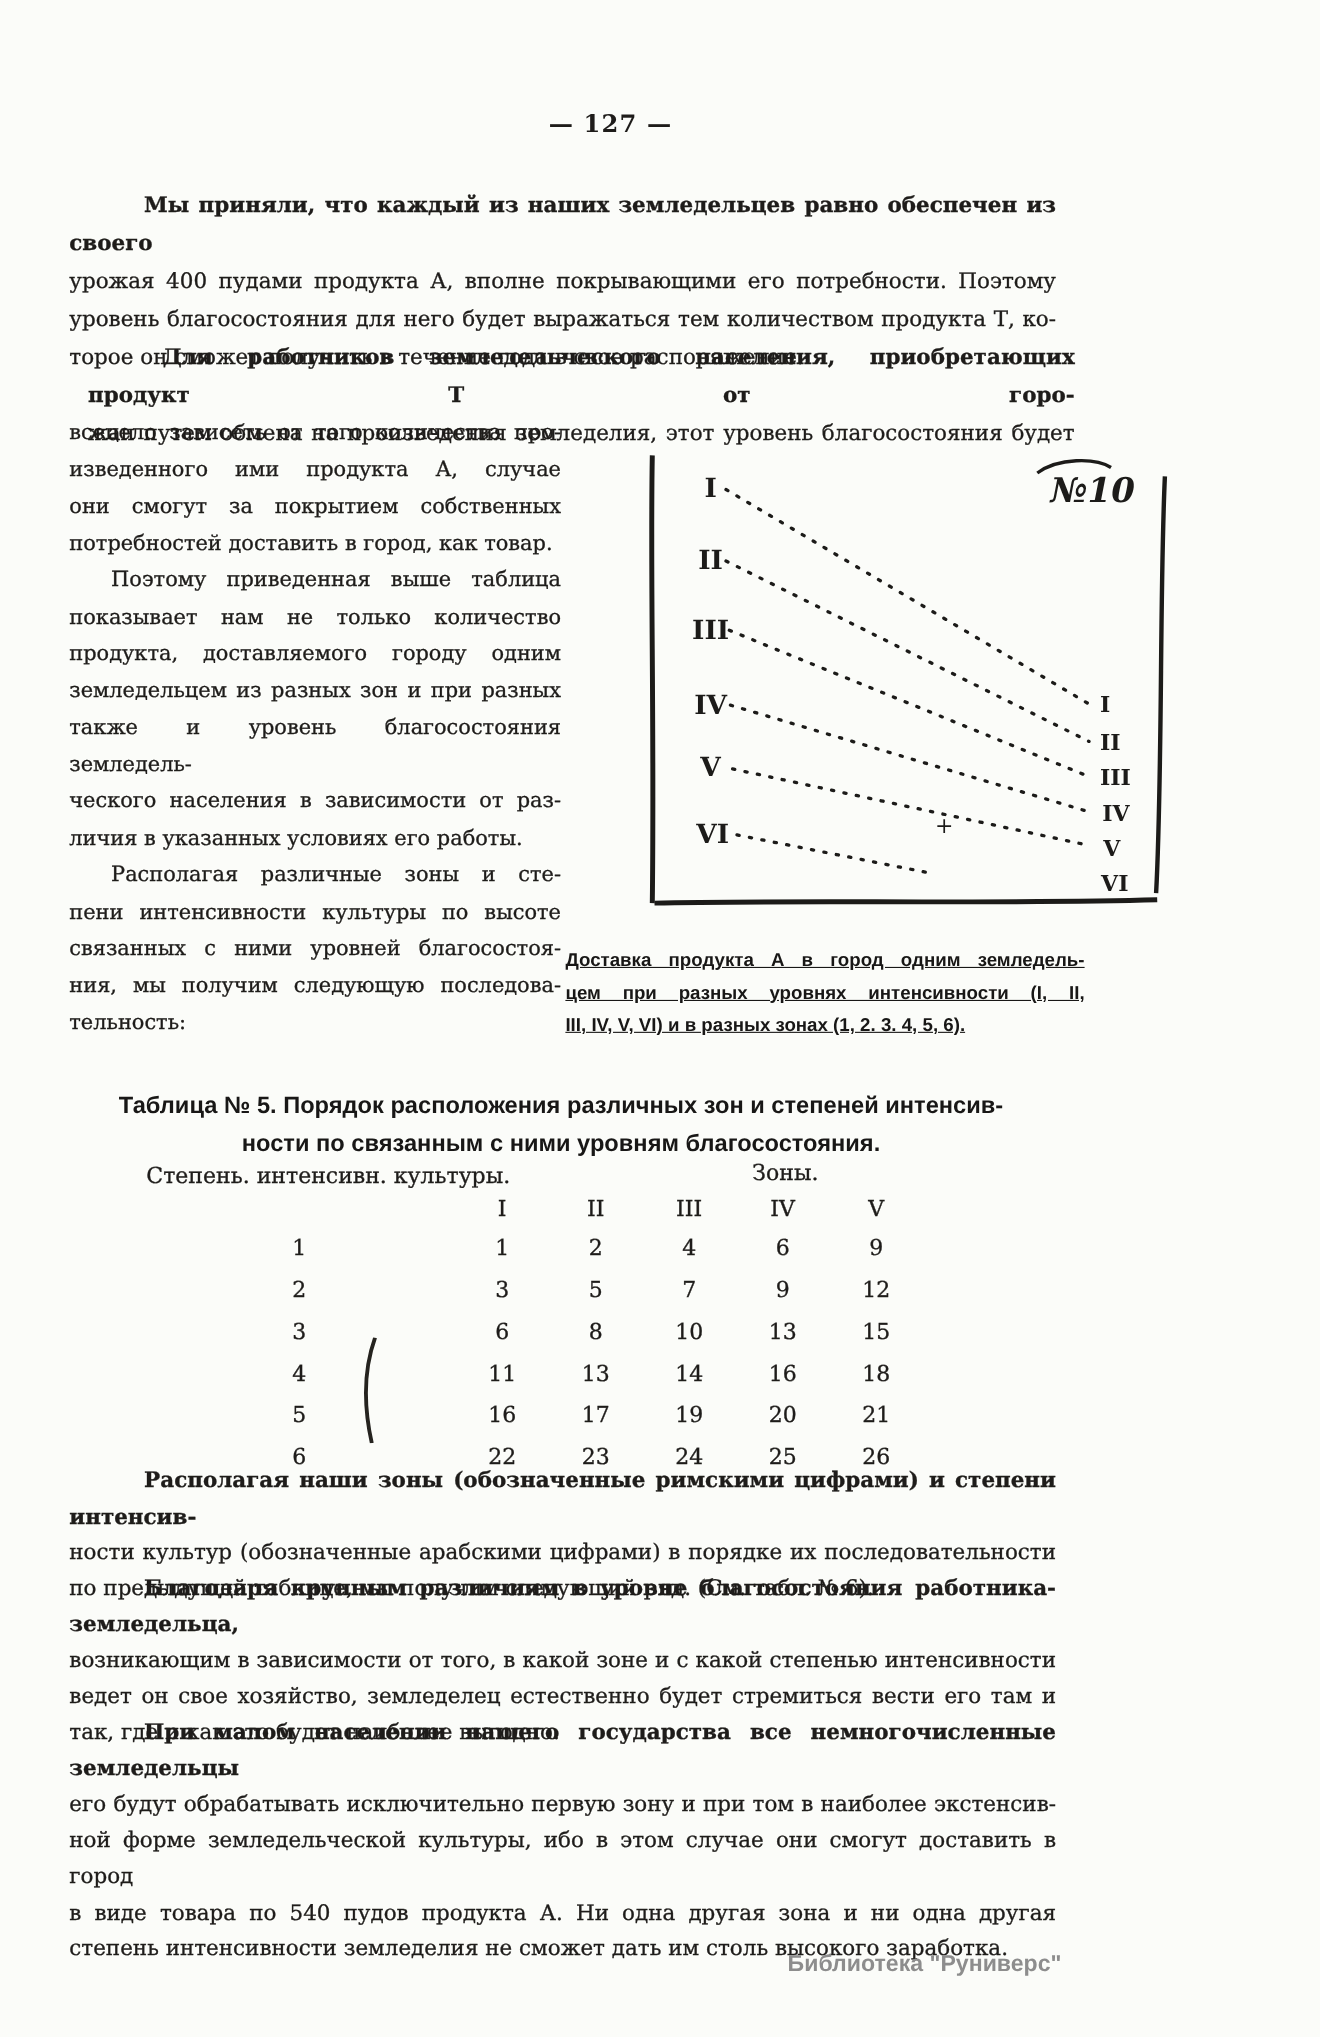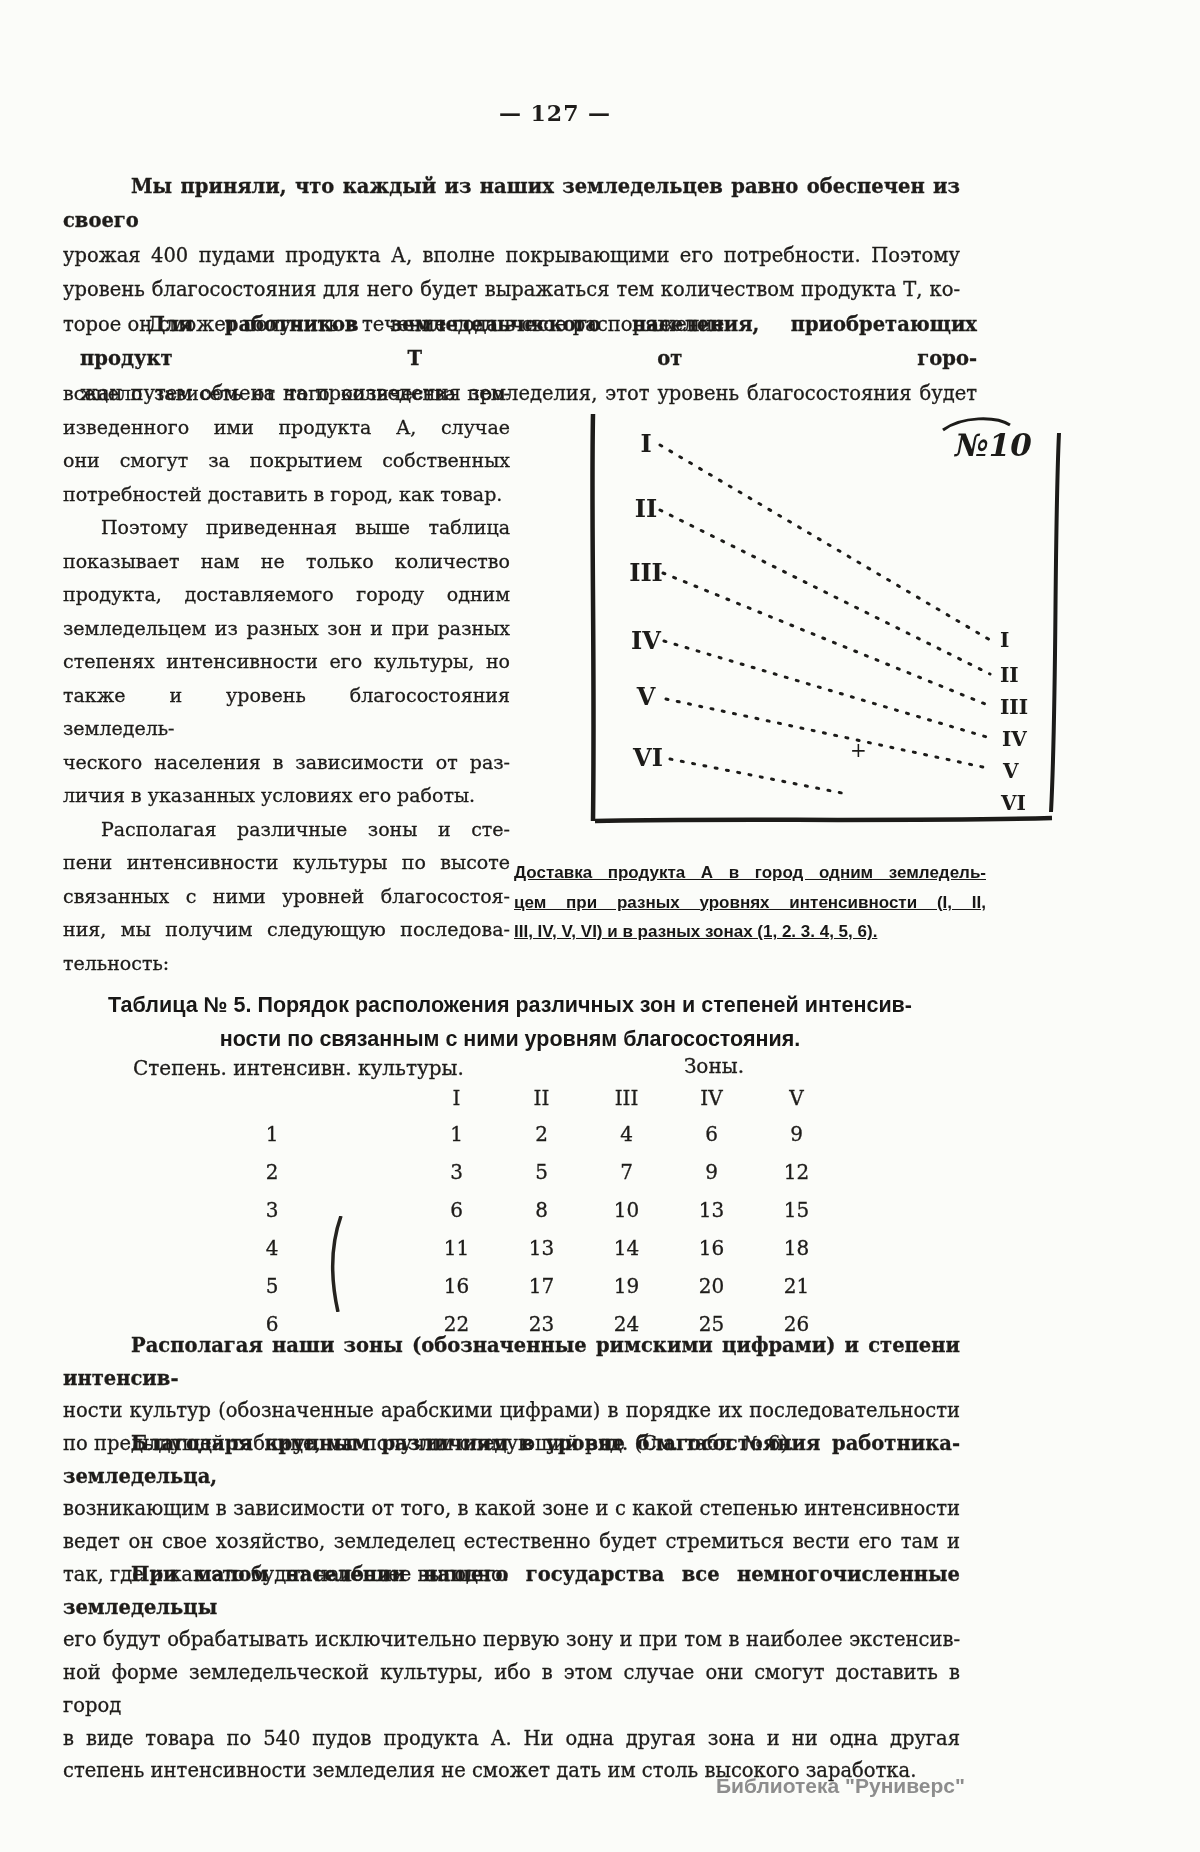--- a/index.html
+++ b/index.html
@@ -96,21 +96,20 @@
         <div>всецело зависеть от того количества про-</div>
         <div>изведенного ими продукта А, случае</div>
         <div>они смогут за покрытием собственных</div>
         <div>потребностей доставить в город, как товар.</div>
       </div>
     <div class="coltxt lines ind-sm">
         <div>Поэтому приведенная выше таблица</div>
         <div>показывает нам не только количество</div>
         <div>продукта, доставляемого городу одним</div>
         <div>земледельцем из разных зон и при разных</div>
-        <div>степенях интенсивности его культуры, но</div>
         <div>также и уровень благосостояния земледель-</div>
         <div>ческого населения в зависимости от раз-</div>
         <div>личия в указанных условиях его работы.</div>
       </div>
     <div class="coltxt lines ind-sm">
         <div>Располагая различные зоны и сте-</div>
         <div>пени интенсивности культуры по высоте</div>
         <div>связанных с ними уровней благосостоя-</div>
         <div>ния, мы получим следующую последова-</div>
         <div>тельность:</div>

